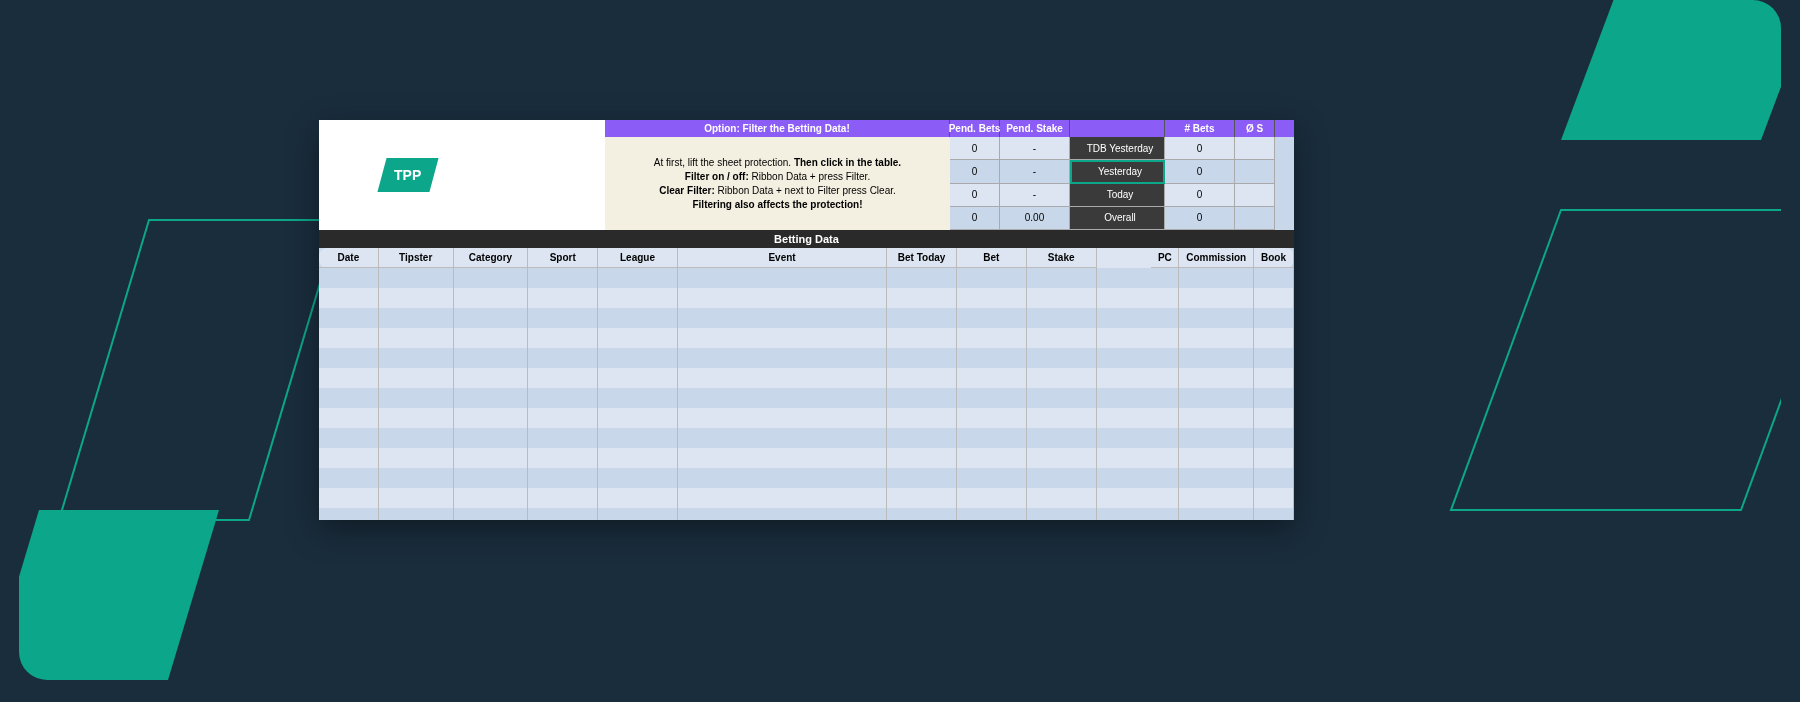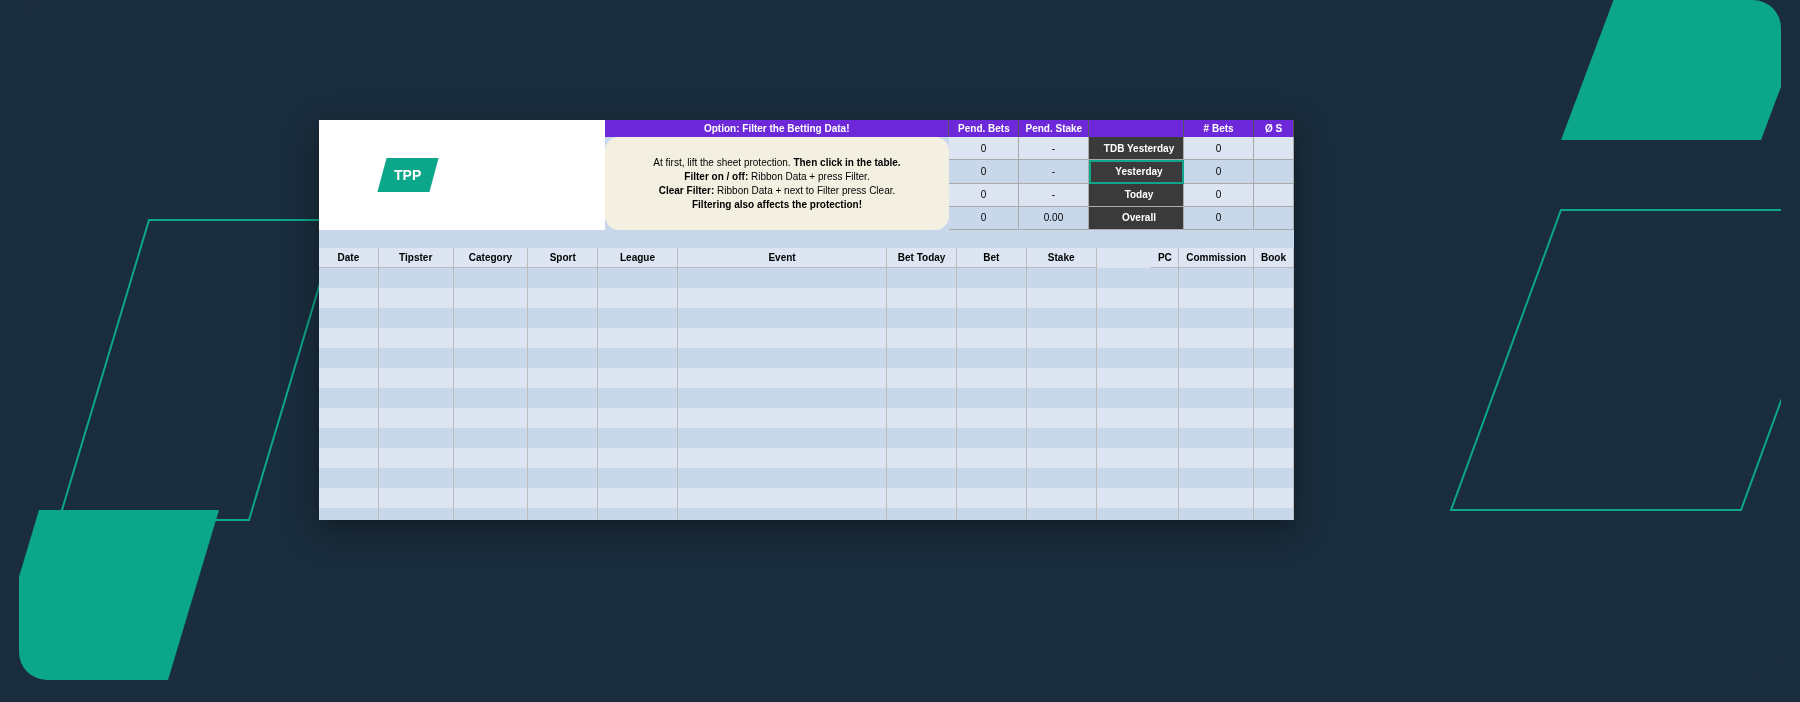--- a/index.html
+++ b/index.html
@@ -65,53 +65,52 @@
   .top-right {
     position: absolute;
     top: 0; left: 286px; right: 0;
     height: 110px;
     display: flex;
     flex-direction: column;
   }
   .dark-header-row {
     display: flex;
     height: 17px;
-    background: #6d28d9;
+    background: #8b5cf6;
     color: #fff;
     font-weight: bold;
     font-size: 10px;
   }
   .dark-header-row > div {
     border-right: 1px solid #555;
     display: flex;
     align-items: center;
     justify-content: center;
     padding: 0 4px;
     white-space: nowrap;
   }
   .option-title { width: 345px; }
-  .col-pb { width: 70px; }
+  .col-pb { width: 50px; }
   .col-ps { width: 70px; }
   .col-period { width: 95px; }
   .col-nb { width: 70px; }
   .col-os { width: 40px; }
 
   .info-rows { display: flex; flex: 1; }
   .info-text {
     width: 345px;
     background: #f3efe1;
     display: flex;
     flex-direction: column;
     justify-content: center;
     align-items: center;
     font-size: 10px;
     padding: 4px;
     text-align: center;
     gap: 3px;
-    border-radius: 14px;
   }
   .info-text .line b { font-weight: bold; }
   .stats-grid {
     flex: 1;
     display: flex;
     flex-direction: column;
   }
   .stats-row {
     flex: 1;
     display: flex;
@@ -119,21 +118,21 @@
   }
   .stats-row > div {
     display: flex;
     align-items: center;
     justify-content: center;
     border-right: 1px solid #aaa;
     border-bottom: 1px solid #aaa;
   }
   .cell-light { background: #c9d7ea; }
   .cell-lighter { background: #dce5f1; }
-  .cell-dark { background: #3a3a3a; color: #fff; font-weight: bold; padding-left: 6px; }
+  .cell-dark { background: #3a3a3a; color: #fff; font-weight: normal; padding-left: 6px; }
   .cell-dark.highlighted { outline: 2px solid #0ca68a; outline-offset: -2px; }
 
   .betting-header {
     position: absolute;
     top: 110px; left: 0; right: 0;
     height: 18px;
     background: #2a2a2a;
     color: #fff;
     display: flex;
     align-items: center;
@@ -142,20 +141,21 @@
     font-size: 11px;
   }
   .columns-row {
     position: absolute;
     top: 128px; left: 0; right: 0;
     height: 20px;
     background: #dce5f1;
     display: flex;
     font-weight: bold;
     font-size: 10px;
+    border-radius: 8px;
   }
   .columns-row > div {
     display: flex;
     align-items: center;
     justify-content: center;
     border-right: 1px solid #bbb;
     border-bottom: 1px solid #bbb;
   }
   .data-area {
     position: absolute;
@@ -264,20 +264,21 @@
               <div class="col-pb cell-light">0</div>
               <div class="col-ps cell-light">0.00</div>
               <div class="col-period cell-dark">Overall</div>
               <div class="col-nb cell-light">0</div>
               <div class="col-os cell-light"></div>
             </div>
           </div>
       </div>
     </div>
 
+    <div class="betting-header">Betting Data</div>
 
     <div class="columns-row" id="columns-row">
         <div class="c-date">Date</div>
         <div class="c-tipster">Tipster</div>
         <div class="c-category">Category</div>
         <div class="c-sport">Sport</div>
         <div class="c-league">League</div>
         <div class="c-event">Event</div>
         <div class="c-bettype">Bet Today</div>
         <div class="c-bet">Bet</div>

